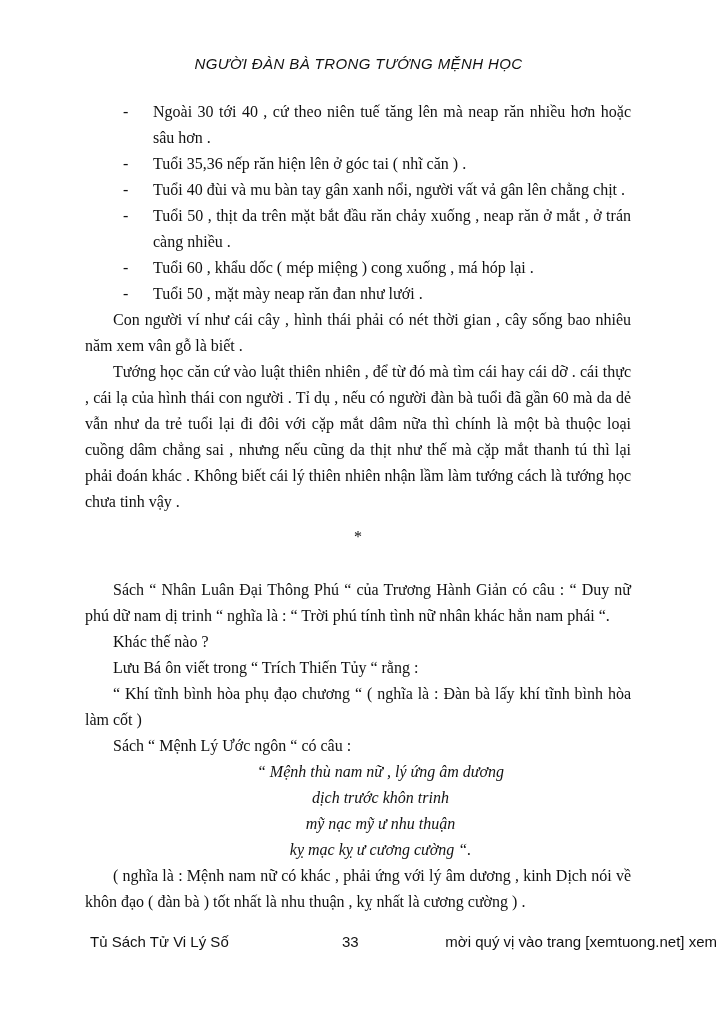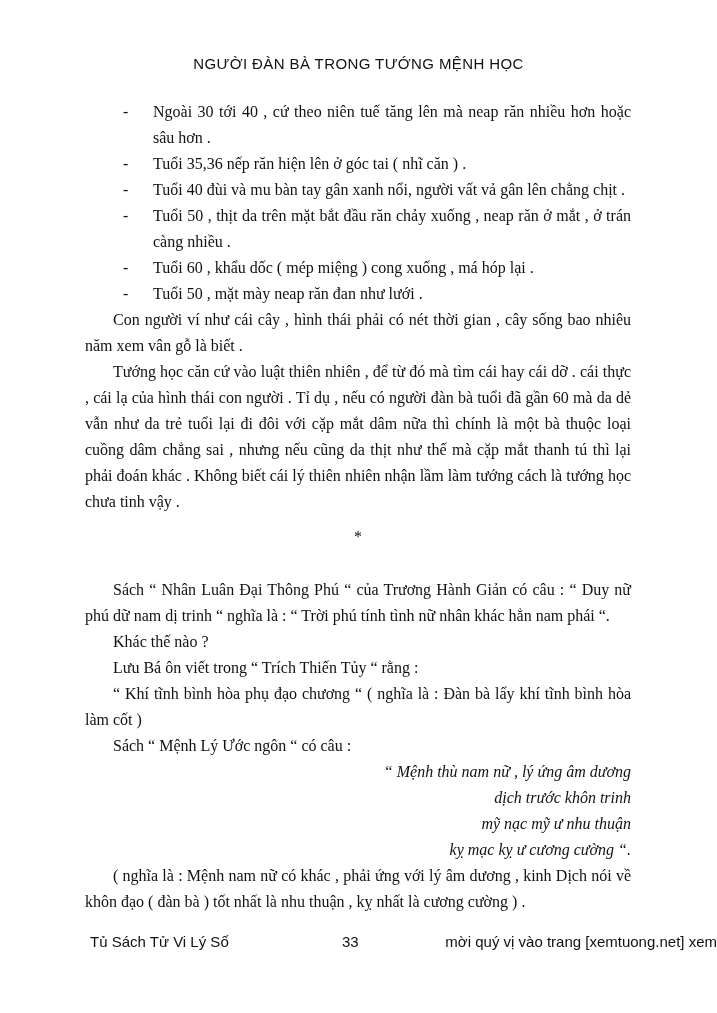--- a/index.html
+++ b/index.html
@@ -8,20 +8,21 @@
     width:717px; height:1013px;
     margin:0 auto;
     background:#ffffff;
     color:#111111;
     overflow:hidden;
   }
   .title {
     margin-top:53px;
     text-align:center;
     font-family:"Liberation Sans", sans-serif;
+    font-style:italic;
     font-size:15px;
     letter-spacing:0.4px;
     line-height:22px;
     white-space:nowrap;
   }
   .content {
     margin:24px 86px 0 85px;
     font-family:"Liberation Serif", serif;
     font-size:16px;
     line-height:26px;
@@ -39,21 +40,21 @@
   .separator {
     text-indent:0;
     text-align:center;
     margin:9px 0 27px 0;
     line-height:26px;
   }
   .italic { }
   .poem {
     margin-left:45px;
     font-style:italic;
-    text-align:right;
+    text-align:center;
   }
   .poem div { line-height:26px; }
   .footer {
     position:absolute;
     top:931px; left:0; right:0;
     height:22px;
     font-family:"Liberation Sans", sans-serif;
     font-size:15px;
     line-height:22px;
     text-align:right;

